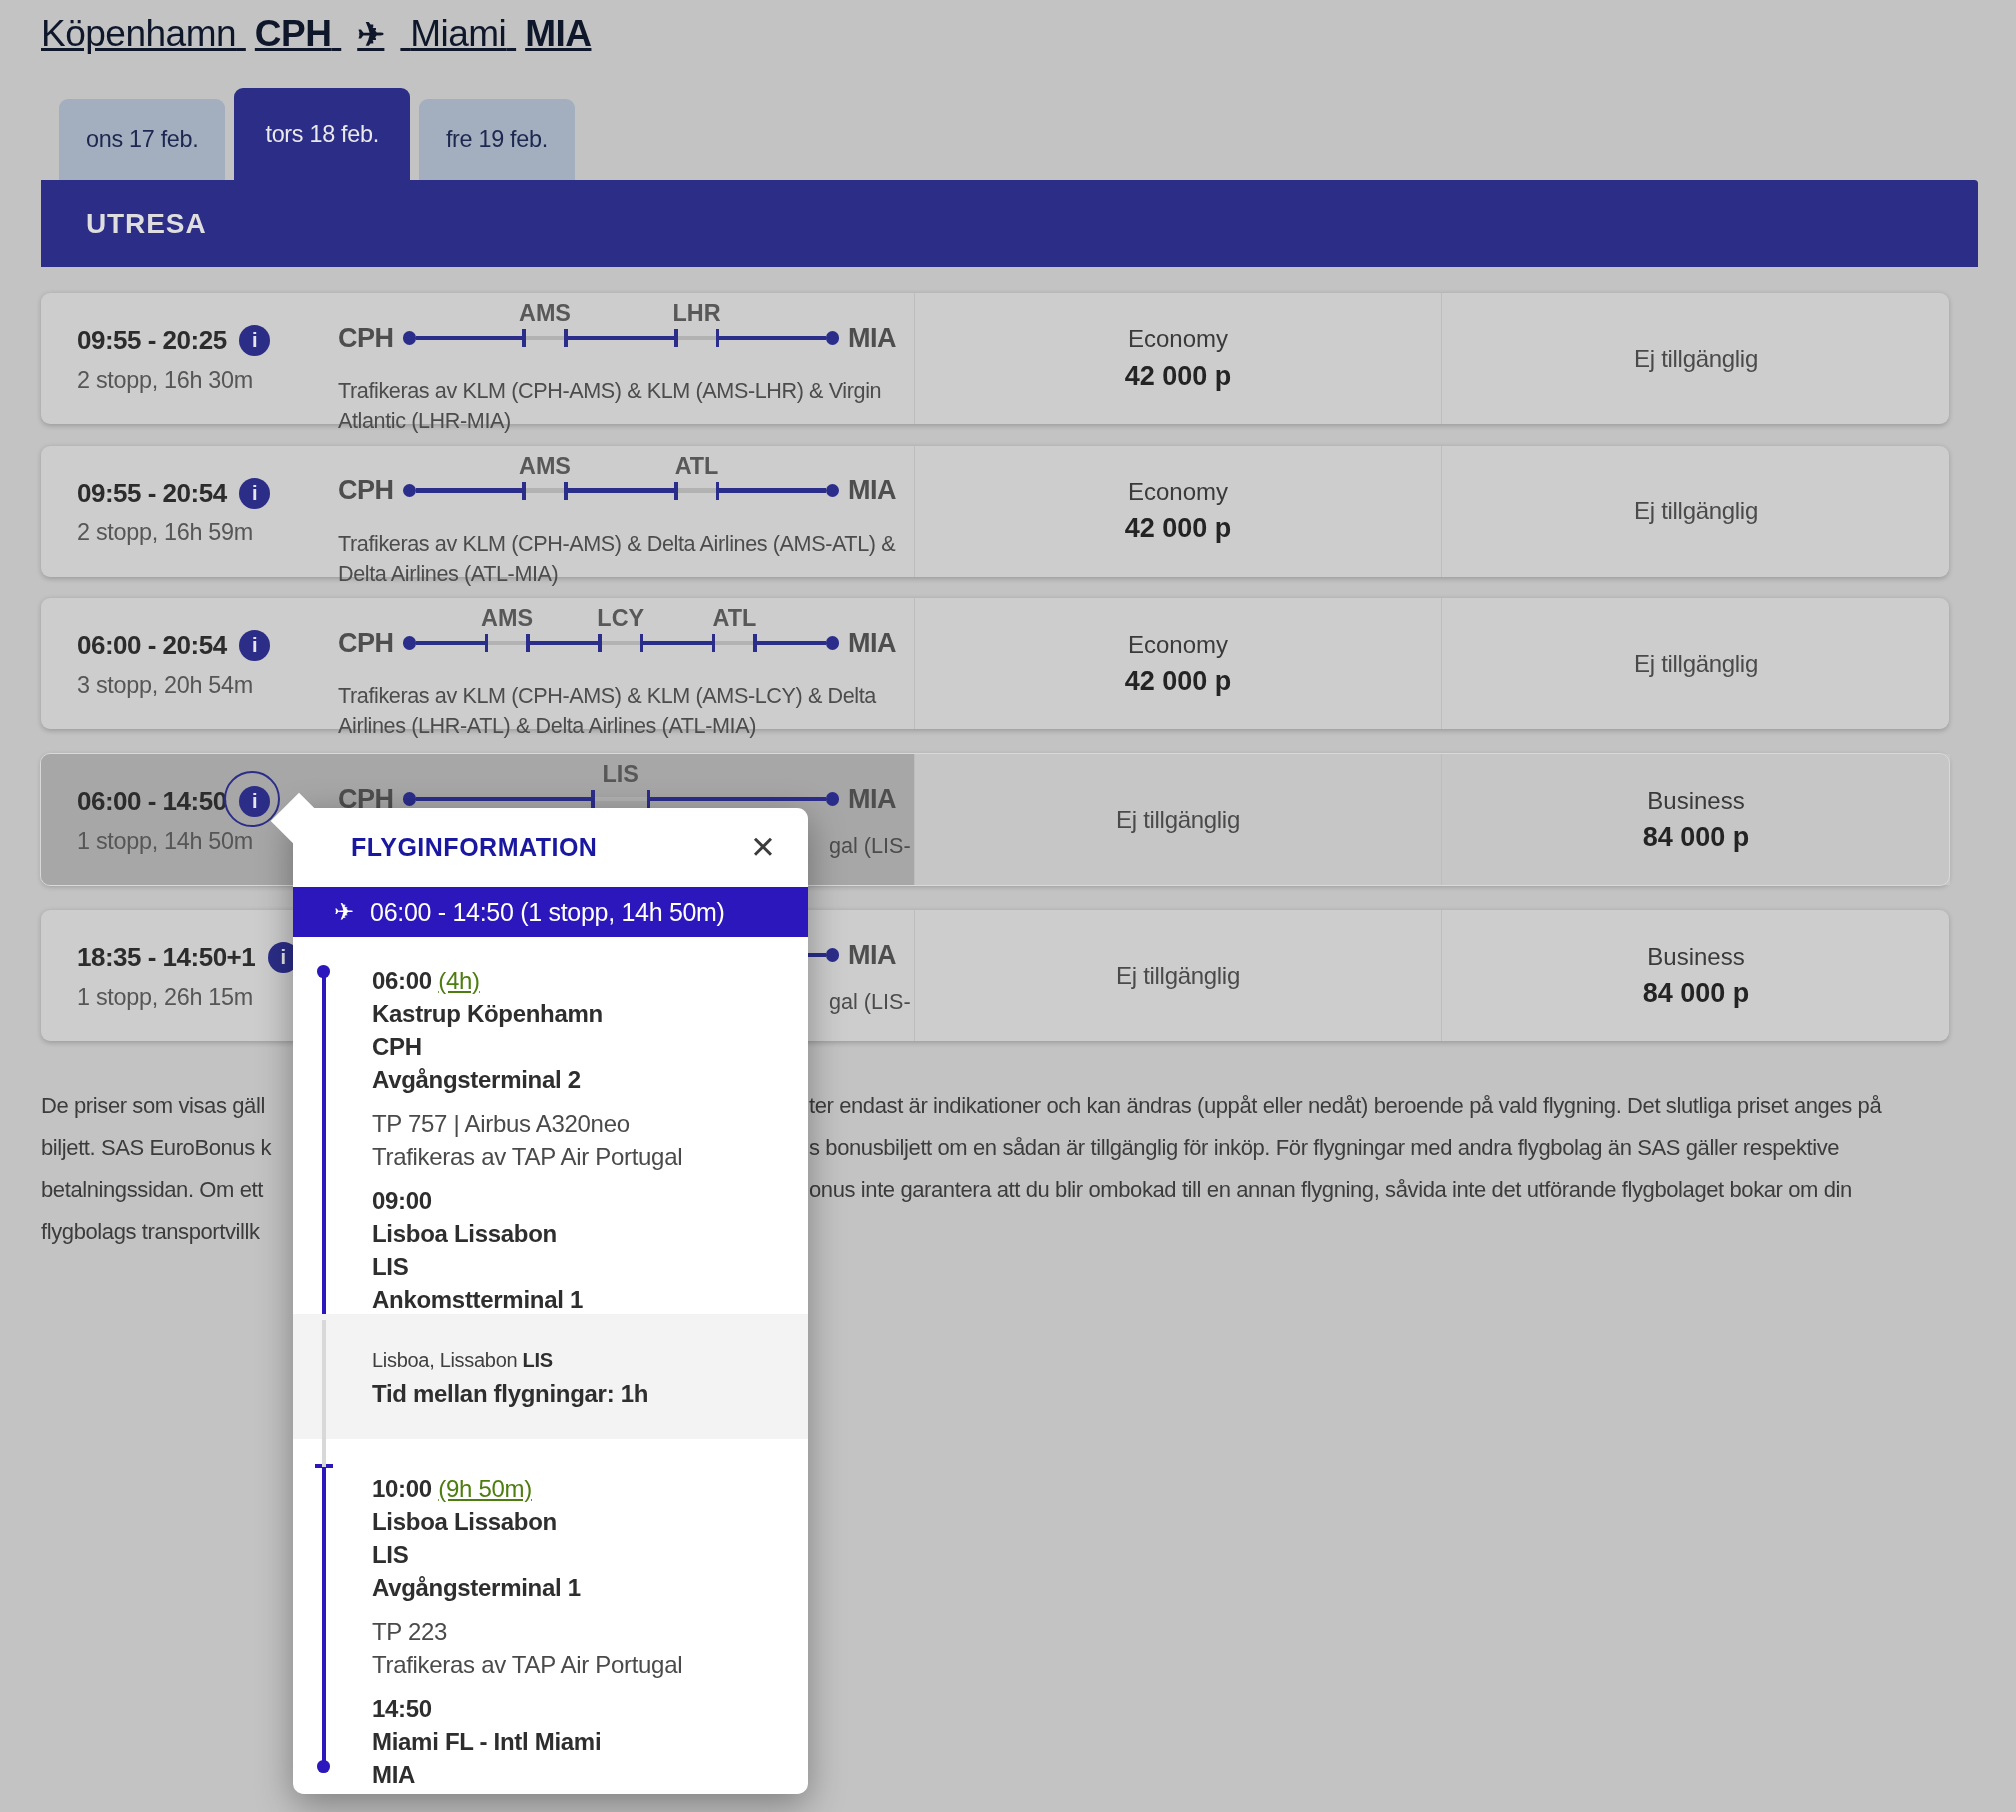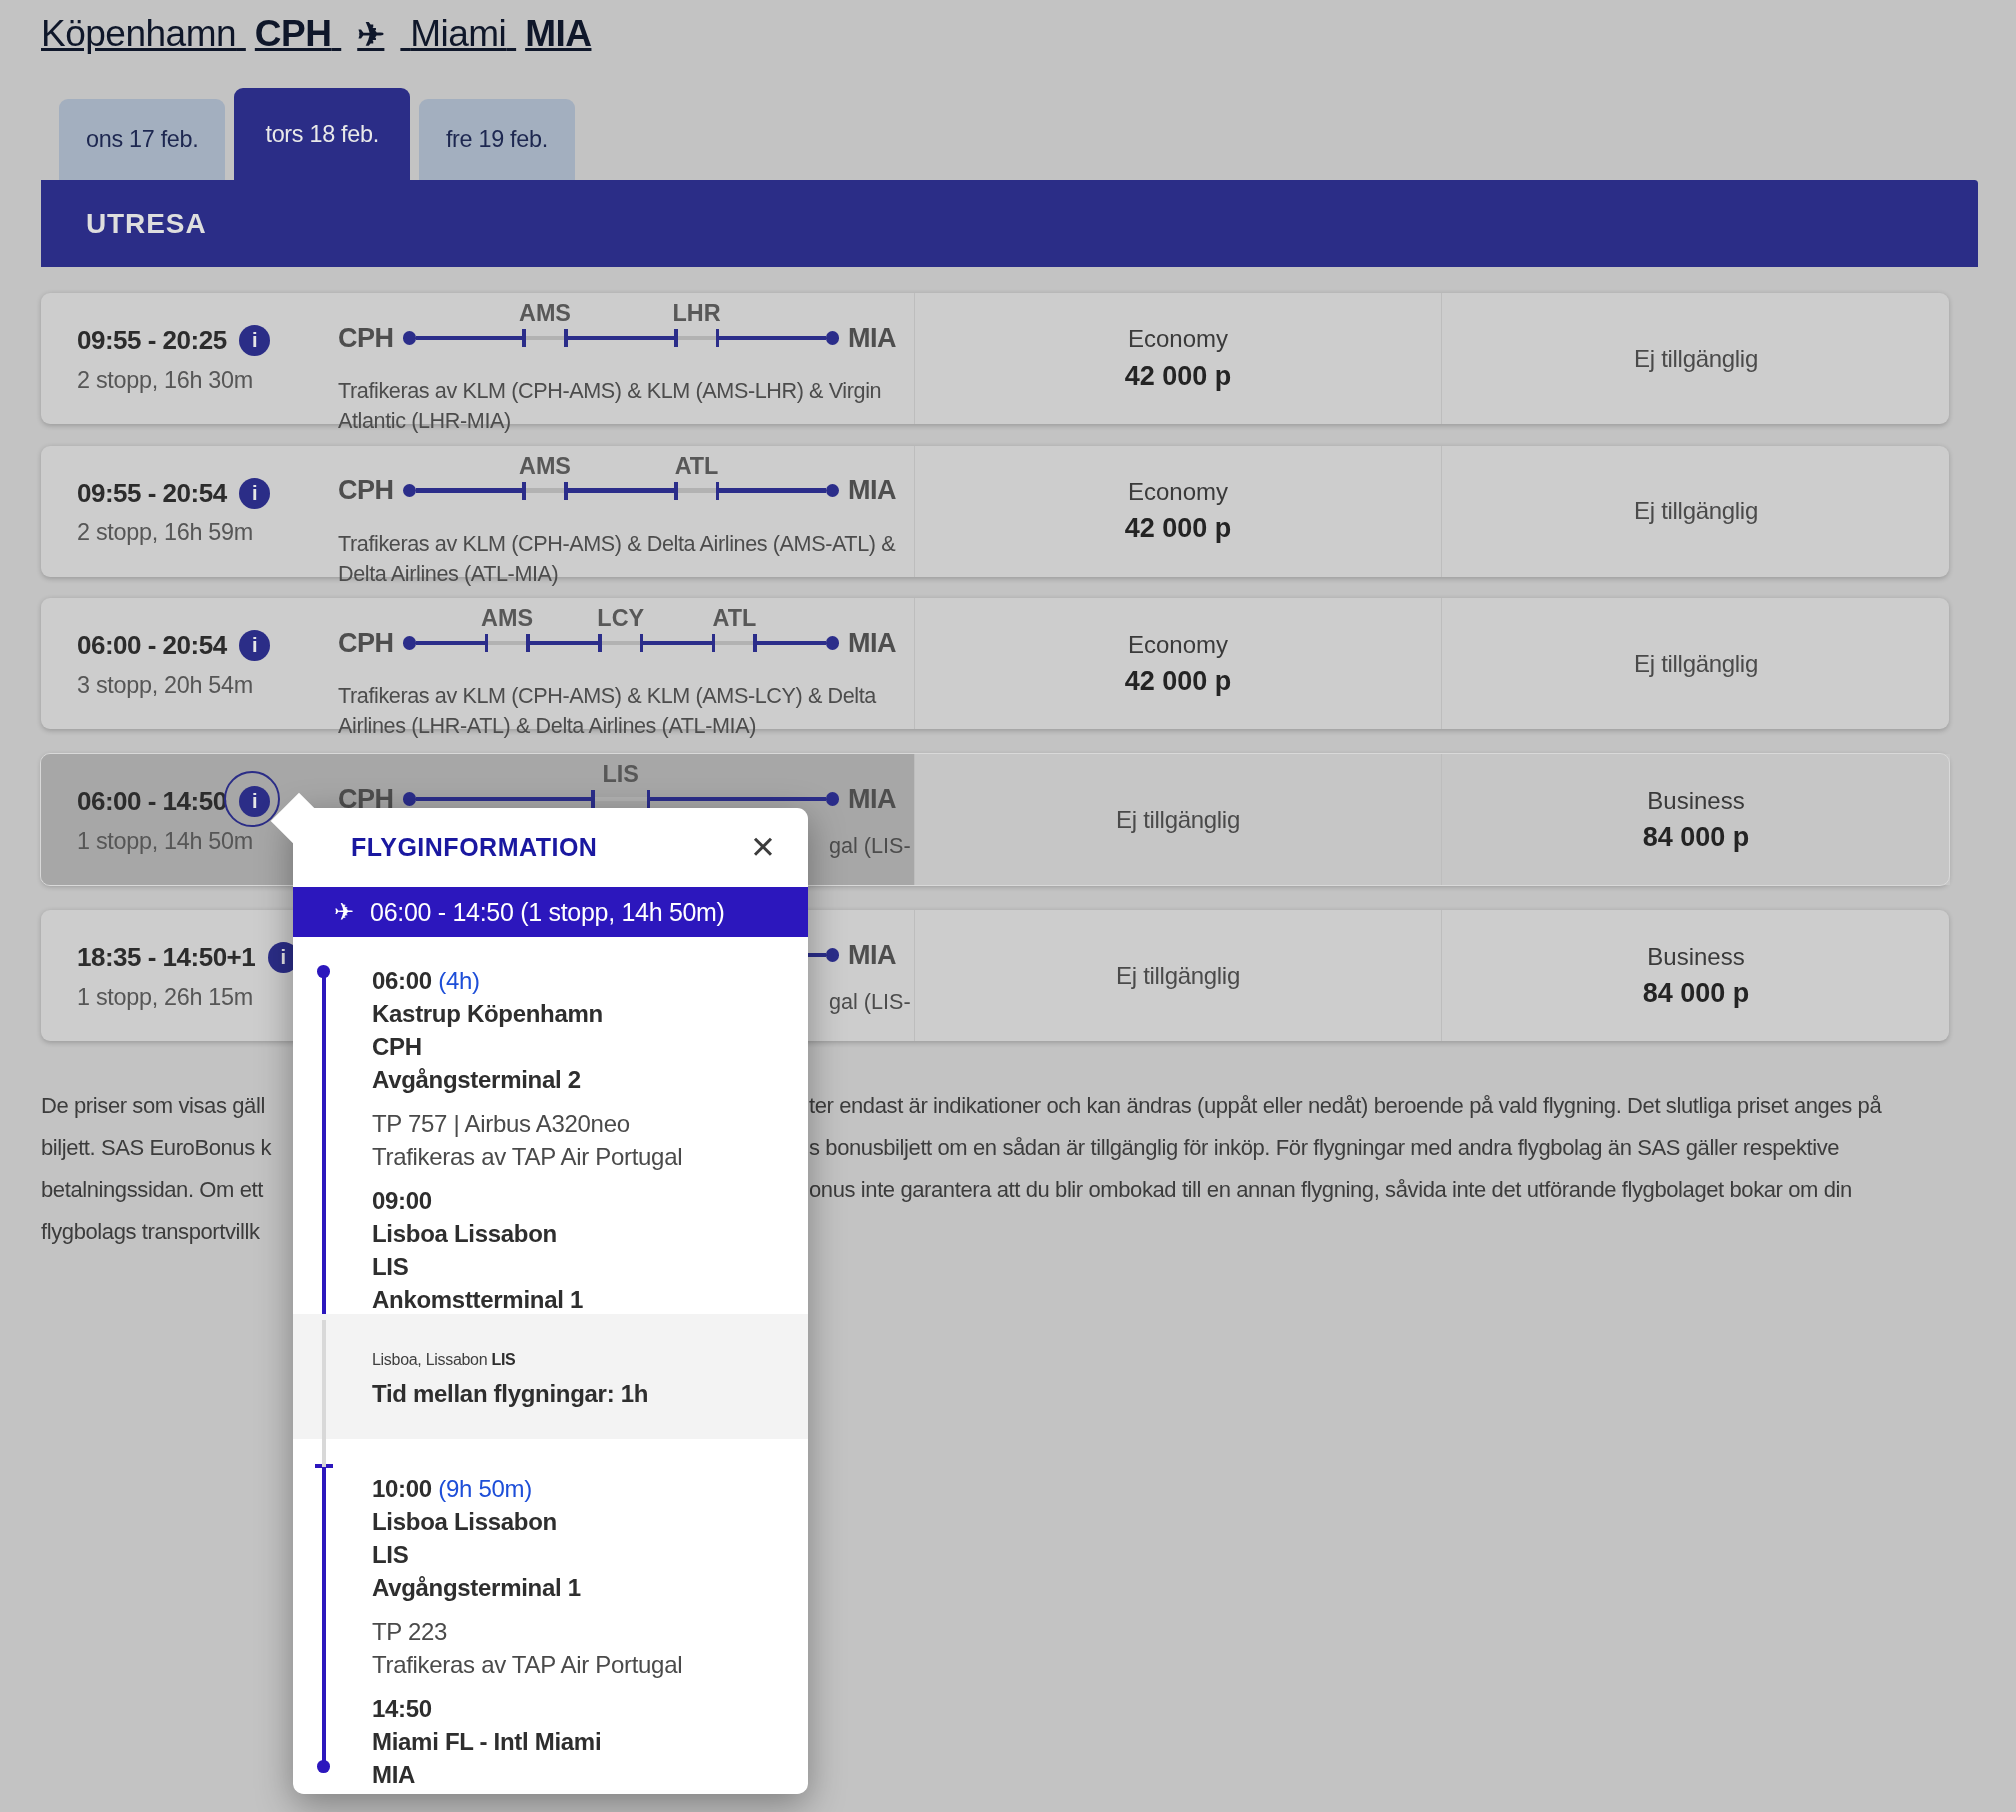--- a/index.html
+++ b/index.html
@@ -101,27 +101,27 @@
   .tl-gray  { position:absolute; left:29px; top:383px; width:3.6px; height:147px;
               background:#d8d8d8; z-index:2; }
   .tl-hbar2 { left:21.6px; top:527px; width:18px; height:3.6px; }
   .tl-line2 { left:29px; top:531px; width:3.6px; height:297px; }
 
   .seg { position:absolute; left:79px; width:414px; }
   .seg1 { top:27px; } .seg2 { top:527px;margin-top:8px; }
   .sline { font-size:24px; line-height:33px; color:#2e2e2e; letter-spacing:-0.3px; }
   .sline.b { font-weight:bold; }
   .sline.r { color:#4a4a4a; }
-  .sline .dur { font-weight:normal; color:#1d4ed8; }
+  .sline .dur { font-weight:normal; color:#4d7c0f;text-decoration:underline; }
   .sgapv { height:10.8px; }
 
   .layover { position:absolute; left:0; top:377px; width:100%; height:125px;
              background:#f3f3f3; z-index:1; }
   .layover .inner { position:absolute; left:79px; top:29px; }
-  .lline1 { font-size:16px; color:#3f3f3f; line-height:34px; letter-spacing:-0.3px; }
+  .lline1 { font-size:20px; color:#3f3f3f; line-height:34px; letter-spacing:-0.3px; }
   .lline1 .lb { font-weight:bold; color:#2e2e2e; }
   .lline2 { font-size:24px; font-weight:bold; color:#2e2e2e; line-height:34px;
             letter-spacing:-0.3px; }
 </style>
 </head>
 <body>
 
 <div class="page">
 
   <h1 class="title">

